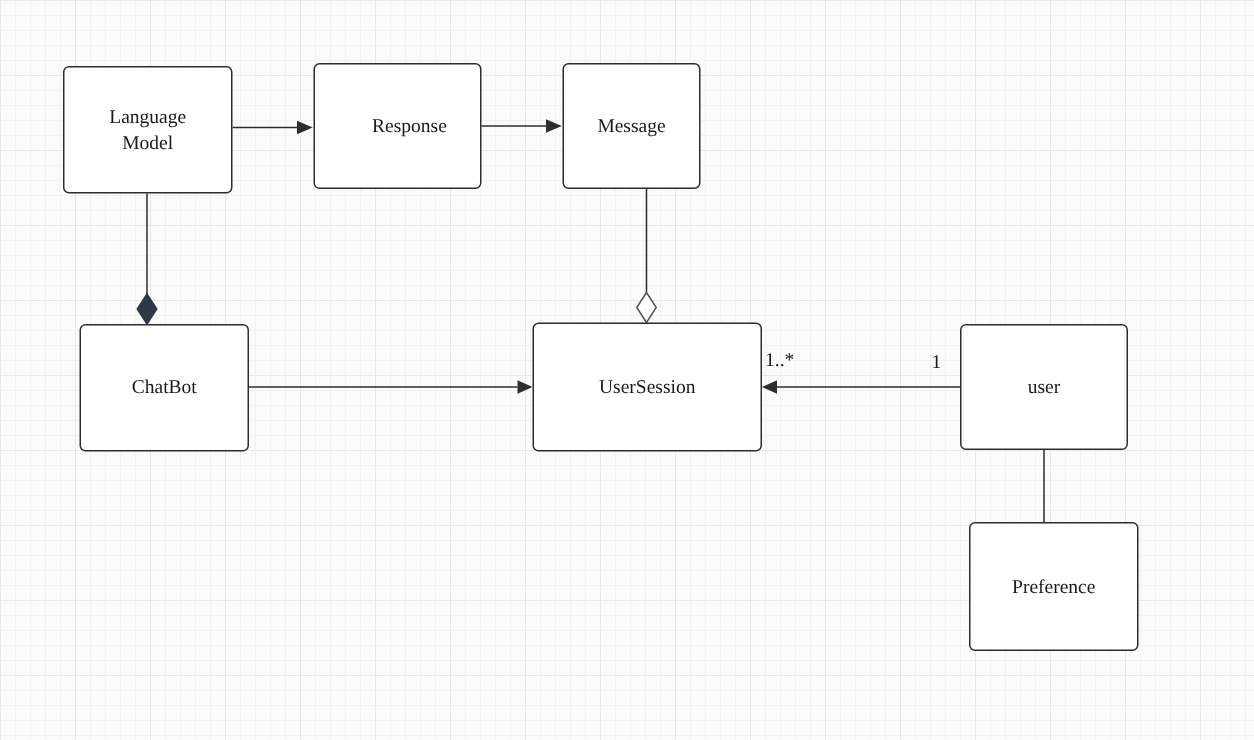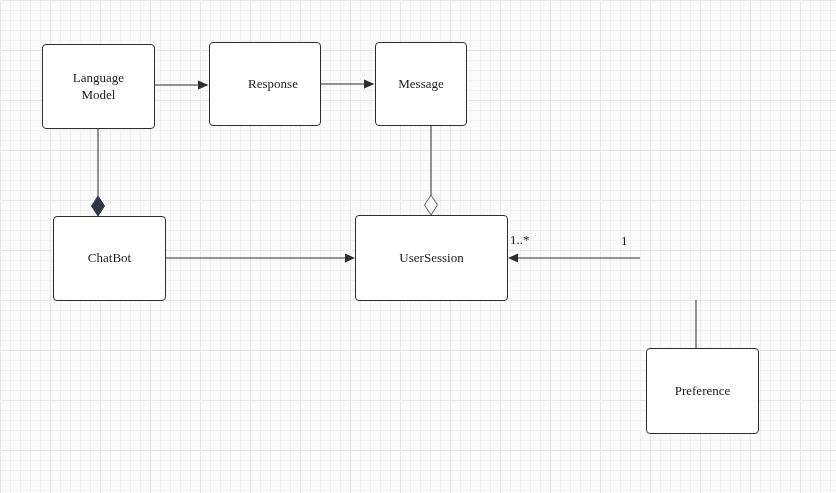--- a/index.html
+++ b/index.html
@@ -114,20 +114,23 @@
   </div>
 
   <div class="node" style="left:53px; top:216px; width:113px; height:85px;">
     <span class="lbl">ChatBot</span>
   </div>
 
   <div class="node" style="left:355px; top:215px; width:153px; height:86px;">
     <span class="lbl">UserSession</span>
   </div>
 
+  <div class="node" style="left:640px; top:216px; width:112px; height:84px;">
+    <span class="lbl">user</span>
+  </div>
 
   <div class="node" style="left:646px; top:348px; width:113px; height:86px;">
     <span class="lbl">Preference</span>
   </div>
 
   <span class="edge-label" style="left:510px; top:232px;">1..*</span>
 
   <span class="edge-label" style="left:621px; top:233px;">1</span>
 
 </div>

